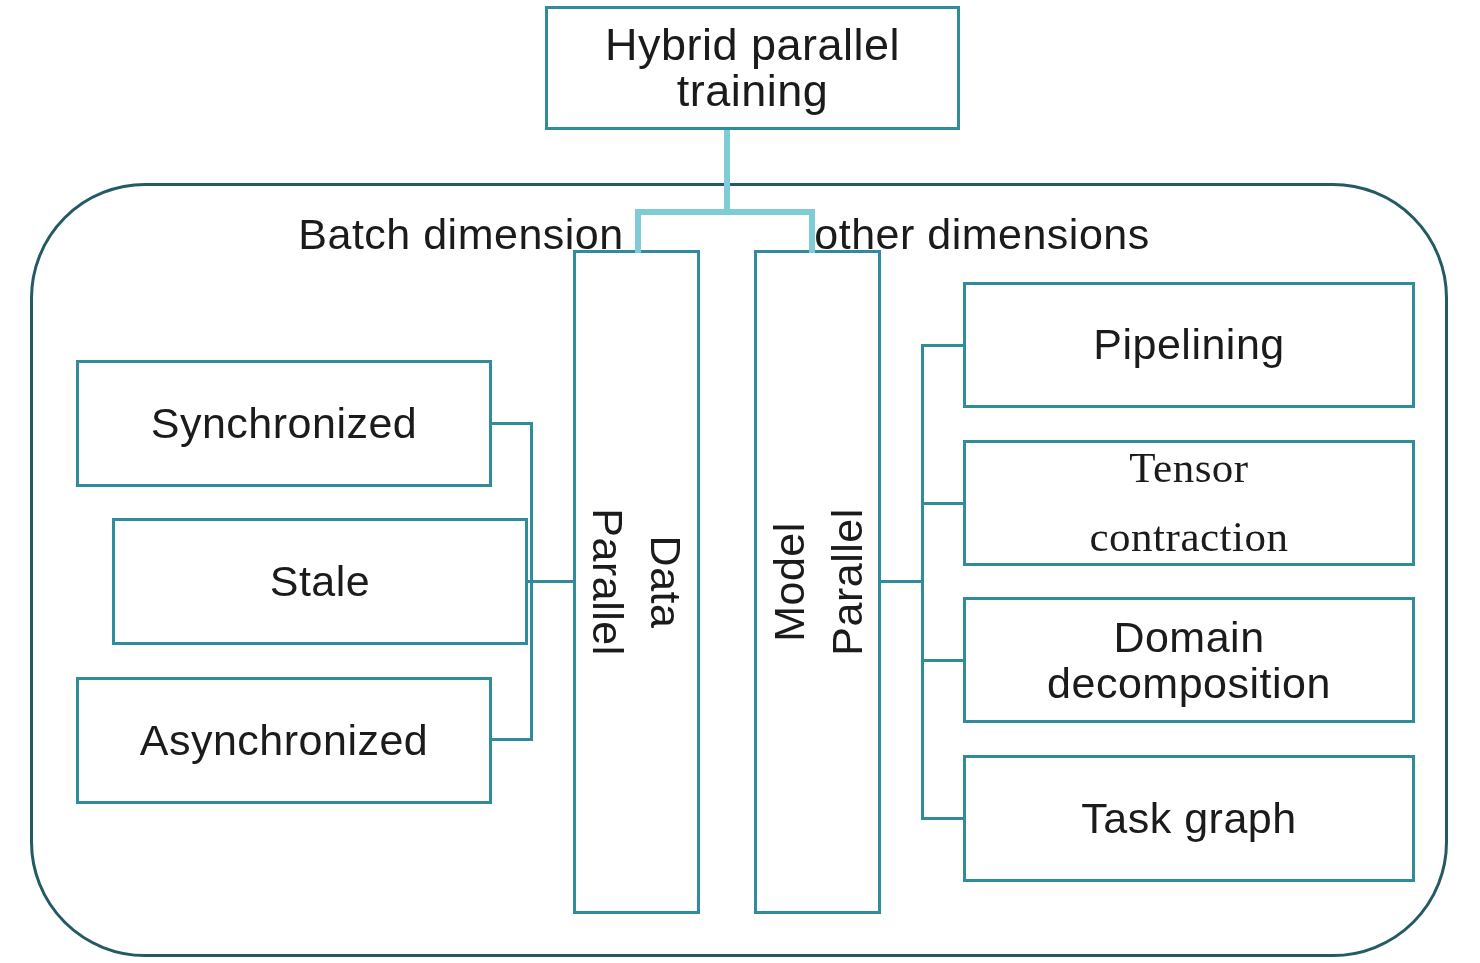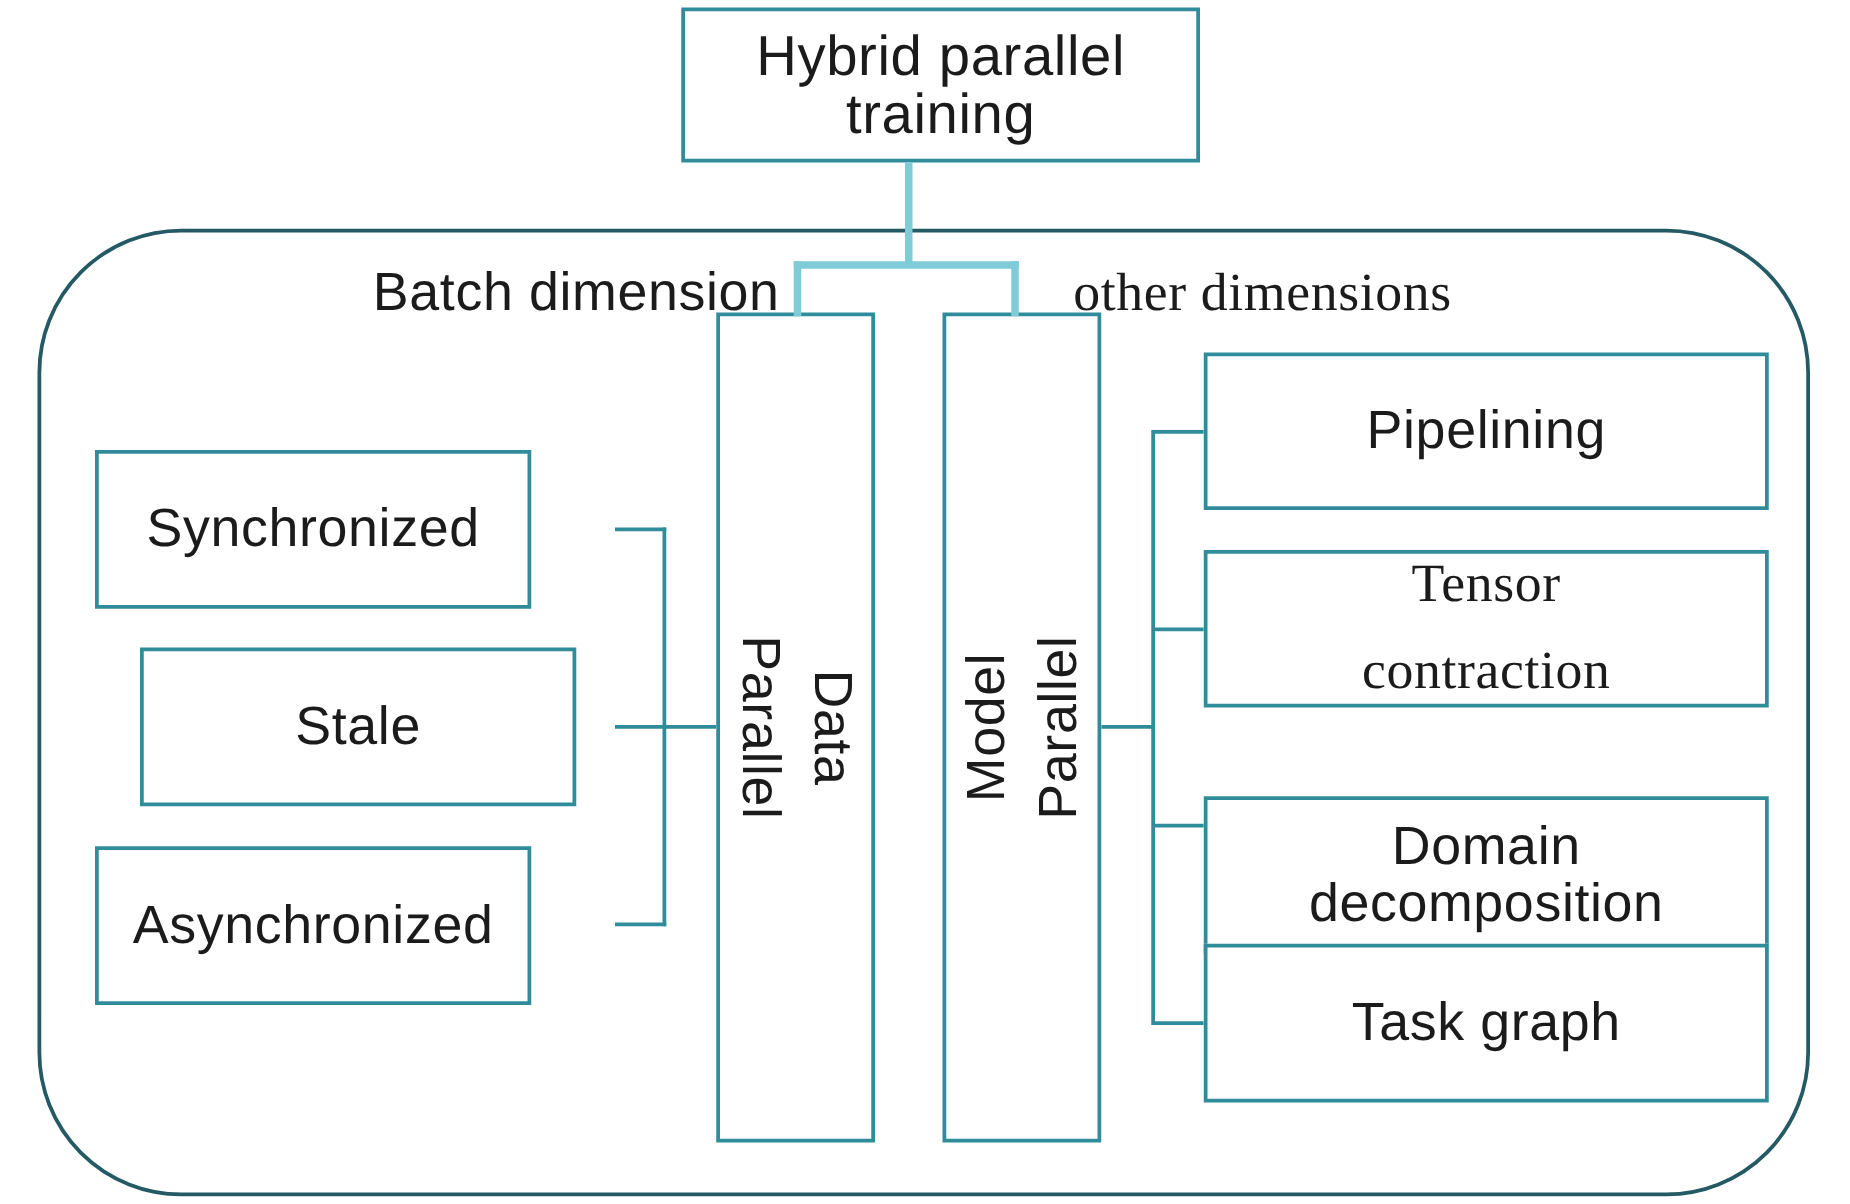--- a/index.html
+++ b/index.html
@@ -44,21 +44,21 @@
     z-index: 2;
   }
   .root-node {
     left: 520px; top: 6px;
     width: 415px; height: 124px;
     font-size: 45px;
     line-height: 1.03;
     margin-left: 25px;
   }
   
-  .leaf-left { left: 76px; width: 349px; height: 127px; }
+  .leaf-left { left: 76px; width: 416px; height: 127px; }
   
   .leaf-right { left: 963px; width: 452px; height: 126px; }
   
   .tall-node {
     top: 250px;
     width: 127px; height: 664px;
   }
   .vlabel {
     position: absolute;
     left: 50%; top: 50%;
@@ -86,42 +86,42 @@
     position: absolute;
     background: #308c9b;
     z-index: 1;
   }
   
   .cline {
     position: absolute;
     background: #7fccd8;
     z-index: 3;
   }
-  .tight { line-height: 1.08; margin-top: 40px; }
+  .tight { line-height: 1.08; }
   .loose { line-height: 1.6; }
 </style>
 </head>
 <body>
 
 <div class="stage">
 
   <div class="node root-node">
     <span>Hybrid parallel
 training</span>
   </div>
 
   <div class="frame"></div>
 
   <div class="cline" style="left:724px; top:130px; width:6px; height:82px;"></div>
   <div class="cline" style="left:635px; top:209px; width:180px; height:6px;"></div>
   <div class="cline" style="left:635px; top:209px; width:6px; height:44px;"></div>
   <div class="cline" style="left:809px; top:209px; width:6px; height:44px;"></div>
 
   <div class="branch-label" style="left:241px;">Batch dimension</div>
-  <div class="branch-label" style="left:790px;font-family:Liberation Serif, serif;">other dimensions</div>
+  <div class="branch-label" style="left:762px;">other dimensions</div>
 
   <div class="node leaf-left" style="top:360px;">
     <span>Synchronized</span>
   </div>
   <div class="node leaf-left" style="top:518px;margin-left:36px;">
     <span>Stale</span>
   </div>
   <div class="node leaf-left" style="top:677px;">
     <span>Asynchronized</span>
   </div>

